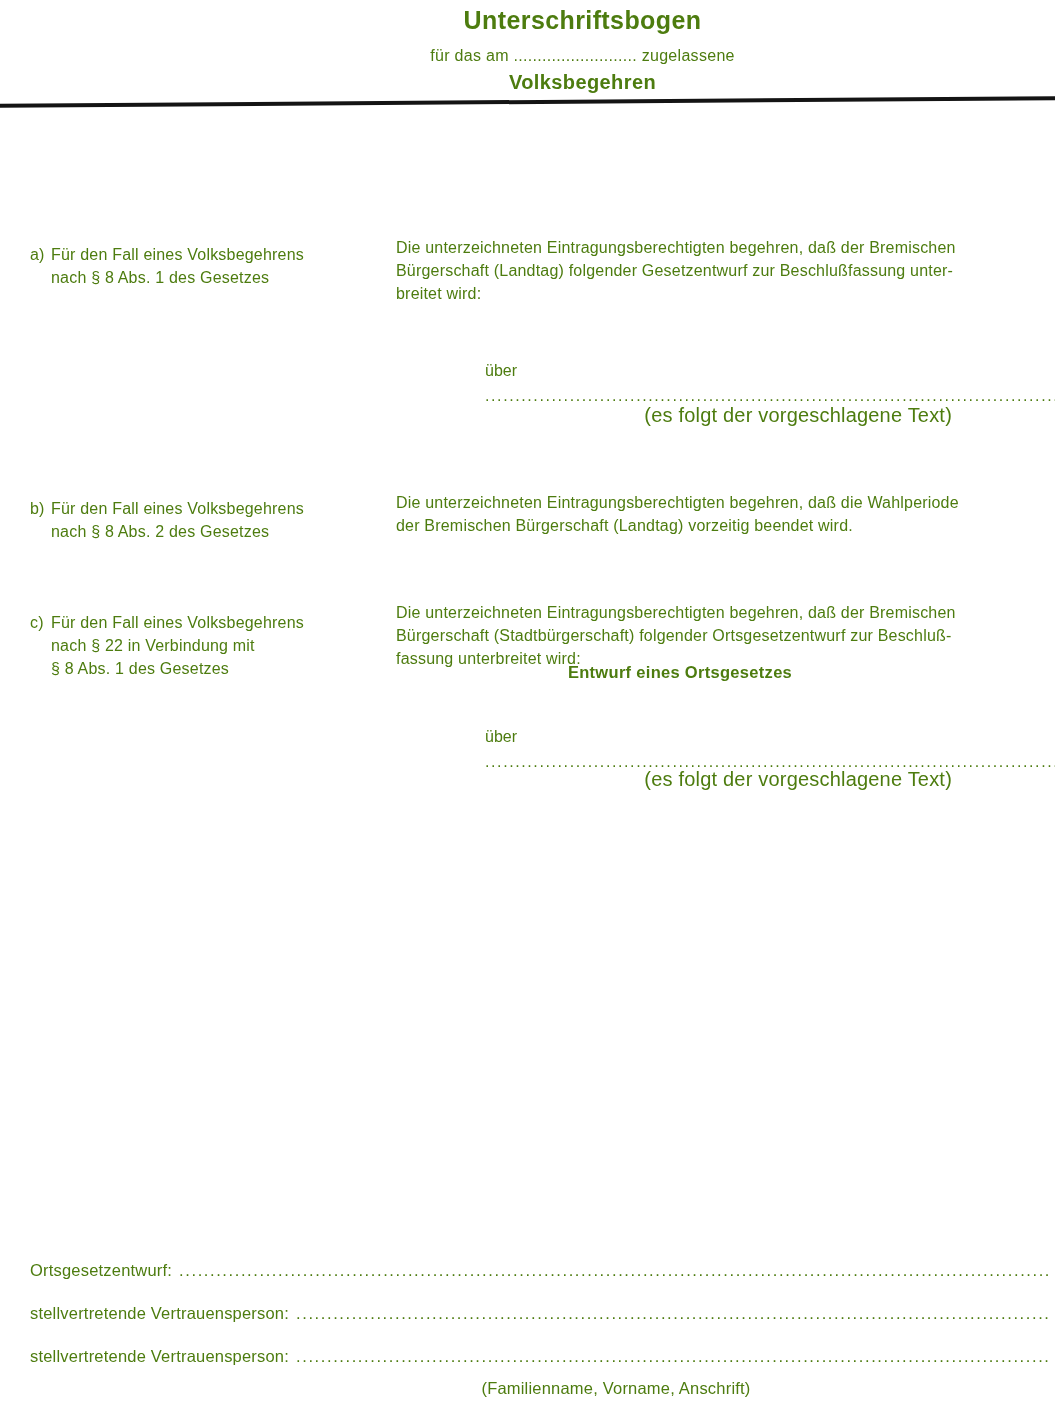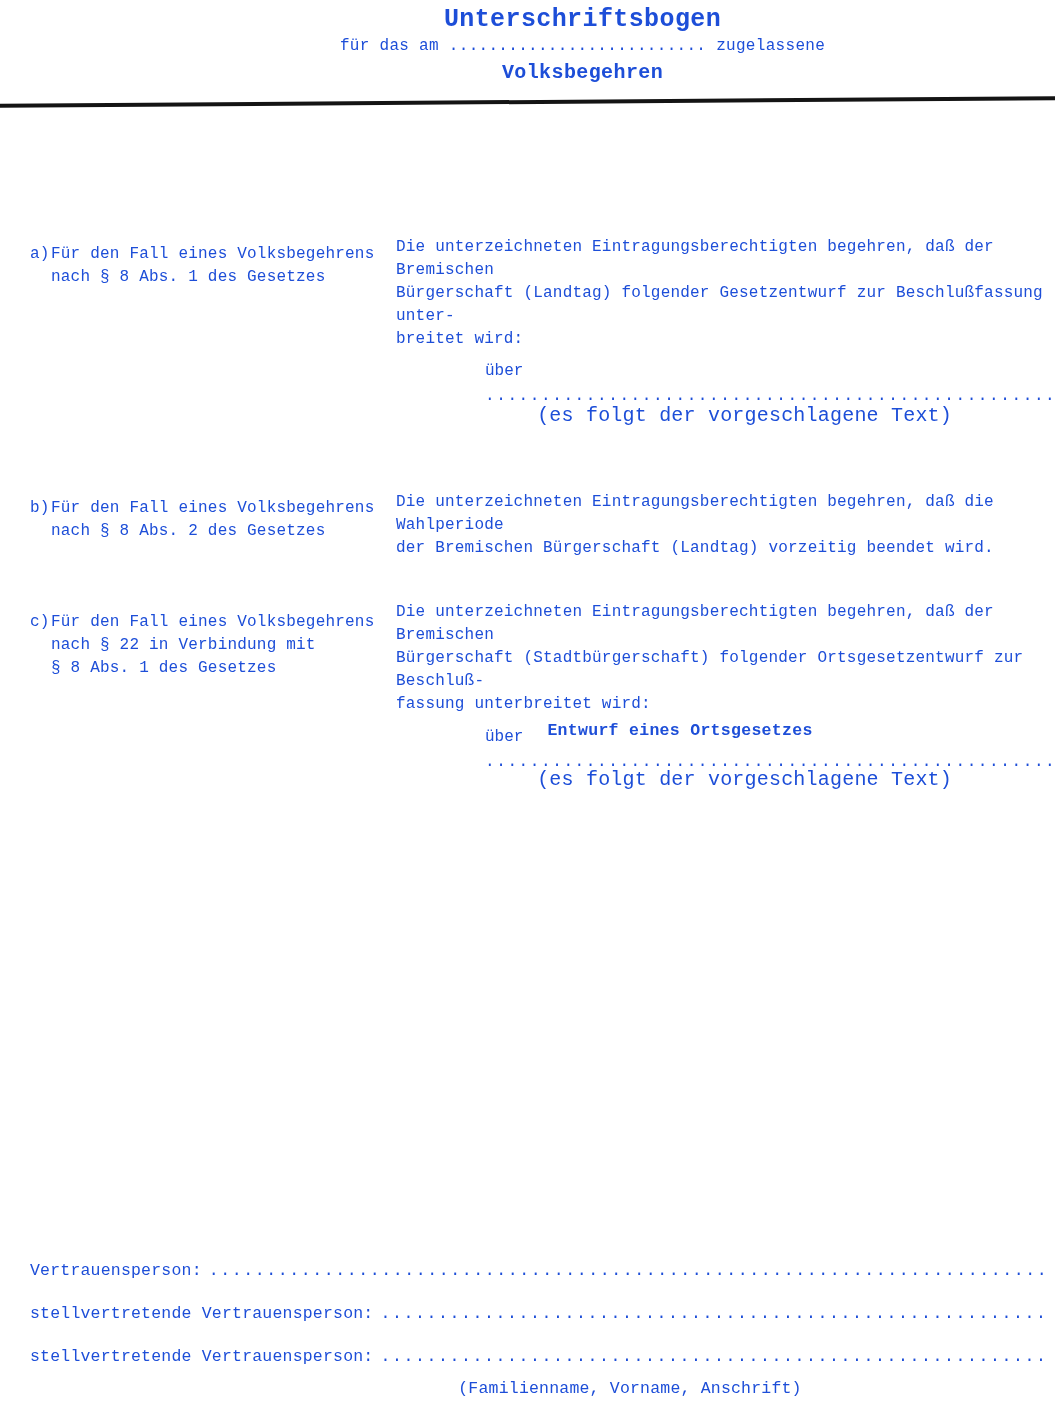--- a/index.html
+++ b/index.html
@@ -5,43 +5,43 @@
   html, body {
     margin: 0;
     padding: 0;
     background: #ffffff;
   }
   .page {
     position: relative;
     width: 1055px;
     height: 1403px;
     background: #ffffff;
-    color: #1d4ed8;
-    font-family: Liberation Mono, monospace;
+    color: #4d7c0f;
+    font-family: Liberation Sans, sans-serif;
     overflow: hidden;
   }
 
   
   .header {
     position: absolute;
     left: 110px;
     top: 6px;
     width: 945px;
     text-align: center;
   }
   .doc-title {
     font-size: 25px;
     font-weight: bold;
     letter-spacing: 0.4px;
     line-height: 28px;
   }
   .doc-subtitle {
     font-size: 16px;
     line-height: 20px;
-    margin-top: 2px;
+    margin-top: 12px;
     letter-spacing: 0.3px;
   }
   .doc-title2 {
     font-size: 20px;
     font-weight: bold;
     letter-spacing: 0.4px;
     line-height: 27px;
     margin-top: 3px;
   }
   .header-rule {
@@ -116,21 +116,21 @@
     width: calc(100% - 36px);
     display: flex;
     align-items: baseline;
     gap: 7px;
     font-size: 16.5px;
     letter-spacing: 0.2px;
   }
   .footer-row .row-label { white-space: nowrap; }
   .footer-caption {
     position: absolute;
-    left: 330px;
+    left: 316px;
     width: 600px;
     top: 1379px;
     text-align: center;
     font-size: 16.5px;
     letter-spacing: 0.2px;
   }
 </style>
 </head>
 <body>
 
@@ -167,29 +167,29 @@
 
   <div class="sec-label" style="top:611px;">
     <span class="sec-marker">c)</span>
     <span class="multiline">Für den Fall eines Volksbegehrens
 nach § 22 in Verbindung mit
 § 8 Abs. 1 des Gesetzes</span>
   </div>
   <div class="sec-body" style="top:601px;">Die unterzeichneten Eintragungsberechtigten begehren, daß der Bremischen
 Bürgerschaft (Stadtbürgerschaft) folgender Ortsgesetzentwurf zur Beschluß-
 fassung unterbreitet wird:</div>
-  <div class="draft-heading" style="top:721px;">Entwurf eines Ortsgesetzes</div>
+  <div class="draft-heading" style="top:663px;">Entwurf eines Ortsgesetzes</div>
   <div class="ueber-line" style="top:728px;">
     <span>über</span>
     <span class="dots">................................................................................................</span>
   </div>
   <div class="note-text" style="top:768px;">(es folgt der vorgeschlagene Text)</div>
 
   <div class="footer-row" style="top:1261px;">
-    <span class="row-label">Vertrauensperson:</span>
+    <span class="row-label">Ortsgesetzentwurf:</span>
     <span class="dots">........................................................................................................................................................................................</span>
   </div>
   <div class="footer-row" style="top:1304px;">
     <span class="row-label">stellvertretende Vertrauensperson:</span>
     <span class="dots">........................................................................................................................................................................................</span>
   </div>
   <div class="footer-row" style="top:1347px;">
     <span class="row-label">stellvertretende Vertrauensperson:</span>
     <span class="dots">........................................................................................................................................................................................</span>
   </div>

